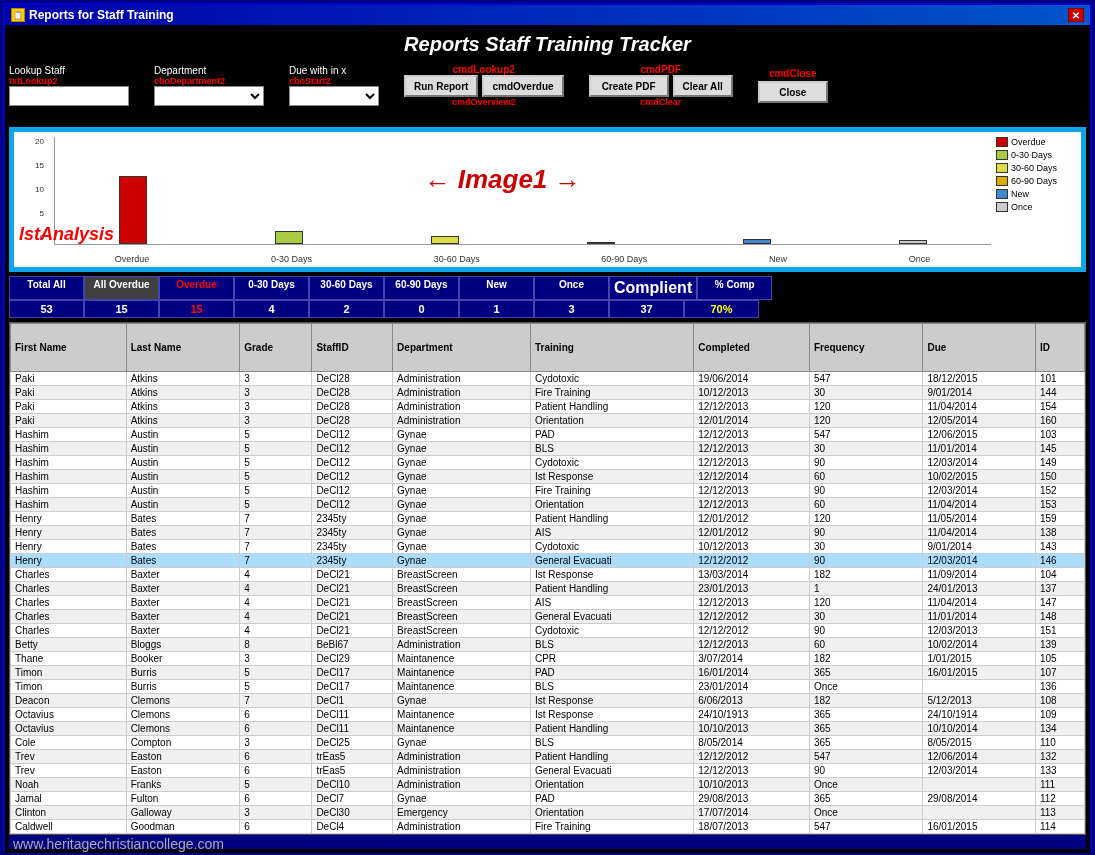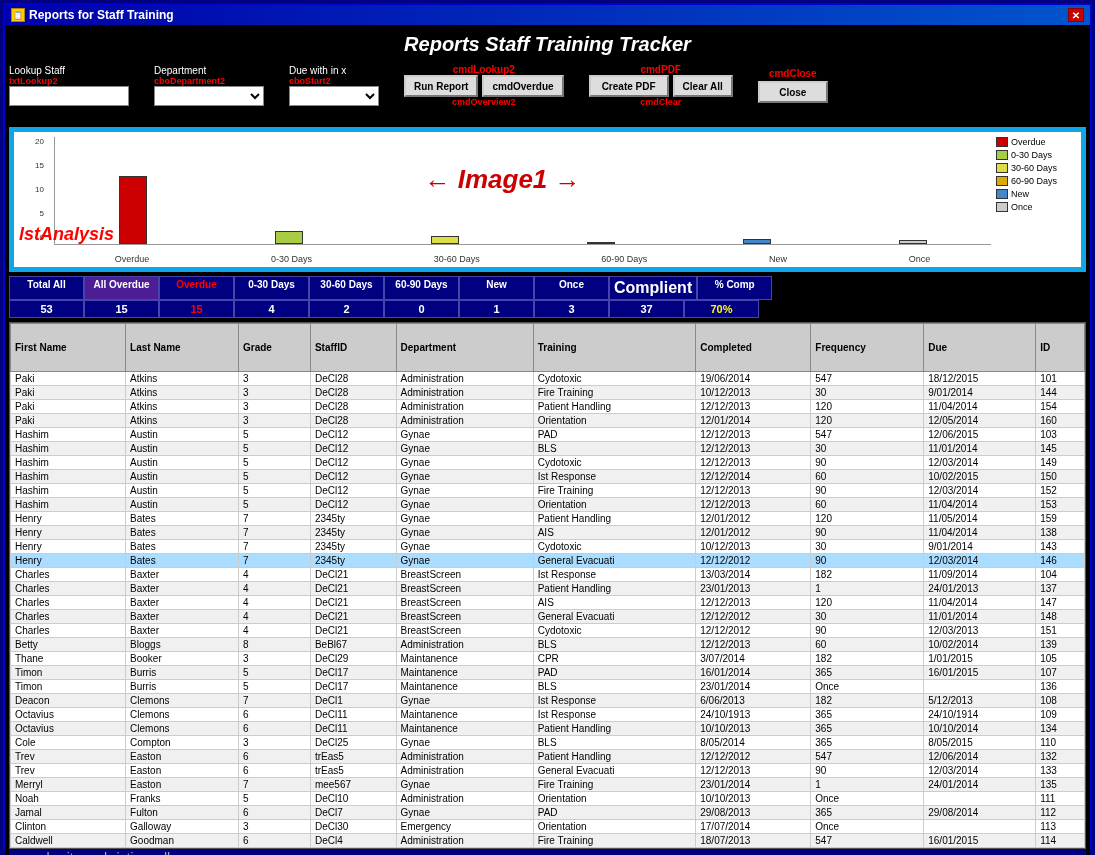--- a/index.html
+++ b/index.html
@@ -329,21 +329,21 @@
           </div>
           <div class="legend-item">
             <div class="legend-color" style="background: rgb(204, 204, 204);"></div>
             <span>Once</span>
           </div>
         </div>
     </div>
 
     <div style="display:flex;margin-bottom:0;">
     <div style="border: 1px solid rgb(68, 68, 170); padding: 2px 4px; color: white; font-size: 10px; font-weight: bold; min-width: 75px; text-align: center; background: rgb(0, 0, 128);">Total All</div>
-        <div style="border: 1px solid rgb(68, 68, 170); padding: 2px 4px; color: white; font-size: 10px; font-weight: bold; min-width: 75px; text-align: center; background: #4c1d95;">All Overdue</div>
+        <div style="border: 1px solid rgb(68, 68, 170); padding: 2px 4px; color: white; font-size: 10px; font-weight: bold; min-width: 75px; text-align: center; background: #404040;">All Overdue</div>
         <div style="border: 1px solid rgb(68, 68, 170); padding: 2px 4px; color: red; font-size: 10px; font-weight: bold; min-width: 75px; text-align: center; background: rgb(0, 0, 128);">Overdue</div>
         <div style="border: 1px solid rgb(68, 68, 170); padding: 2px 4px; color: white; font-size: 10px; font-weight: bold; min-width: 75px; text-align: center; background: rgb(0, 0, 128);">0-30 Days</div>
         <div style="border: 1px solid rgb(68, 68, 170); padding: 2px 4px; color: white; font-size: 10px; font-weight: bold; min-width: 75px; text-align: center; background: rgb(0, 0, 128);">30-60 Days</div>
         <div style="border: 1px solid rgb(68, 68, 170); padding: 2px 4px; color: white; font-size: 10px; font-weight: bold; min-width: 75px; text-align: center; background: rgb(0, 0, 128);">60-90 Days</div>
         <div style="border: 1px solid rgb(68, 68, 170); padding: 2px 4px; color: white; font-size: 10px; font-weight: bold; min-width: 75px; text-align: center; background: rgb(0, 0, 128);">New</div>
         <div style="border: 1px solid rgb(68, 68, 170); padding: 2px 4px; color: white; font-size: 10px; font-weight: bold; min-width: 75px; text-align: center; background: rgb(0, 0, 128);">Once</div>
         <div style="border: 1px solid rgb(68, 68, 170); padding: 2px 4px; color: white; font-size: 16px; font-weight: bold; min-width: 75px; text-align: center; background: rgb(0, 0, 128);">Complient</div>
         <div style="border: 1px solid rgb(68, 68, 170); padding: 2px 4px; color: white; font-size: 10px; font-weight: bold; min-width: 75px; text-align: center; background: rgb(0, 0, 128);">% Comp</div>
       </div>
     <div style="display:flex;margin-bottom:4px;">
@@ -718,32 +718,20 @@
               <td>6</td>
               <td>trEas5</td>
               <td>Administration</td>
               <td>General Evacuati</td>
               <td>12/12/2013</td>
               <td>90</td>
               <td>12/03/2014</td>
               <td>133</td>
             </tr>
             <tr>
-              <td>Merryl</td>
-              <td>Easton</td>
-              <td>7</td>
-              <td>mee567</td>
-              <td>Gynae</td>
-              <td>Fire Training</td>
-              <td>23/01/2014</td>
-              <td>1</td>
-              <td>24/01/2014</td>
-              <td>135</td>
-            </tr>
-            <tr>
               <td>Noah</td>
               <td>Franks</td>
               <td>5</td>
               <td>DeCl10</td>
               <td>Administration</td>
               <td>Orientation</td>
               <td>10/10/2013</td>
               <td>Once</td>
               <td></td>
               <td>111</td>

